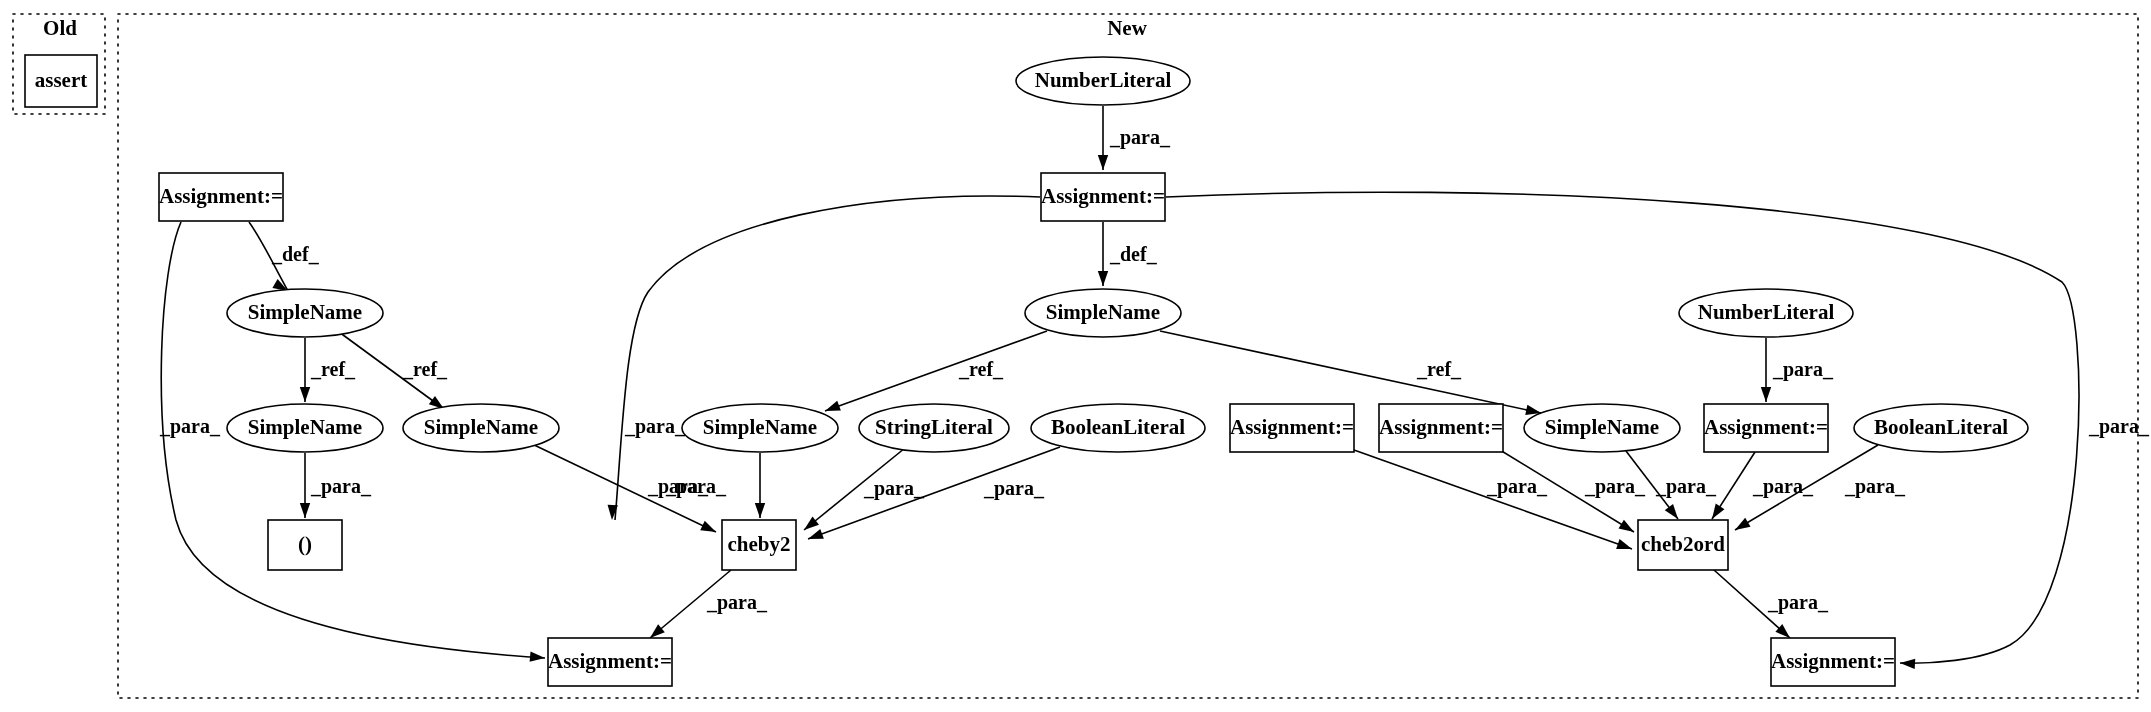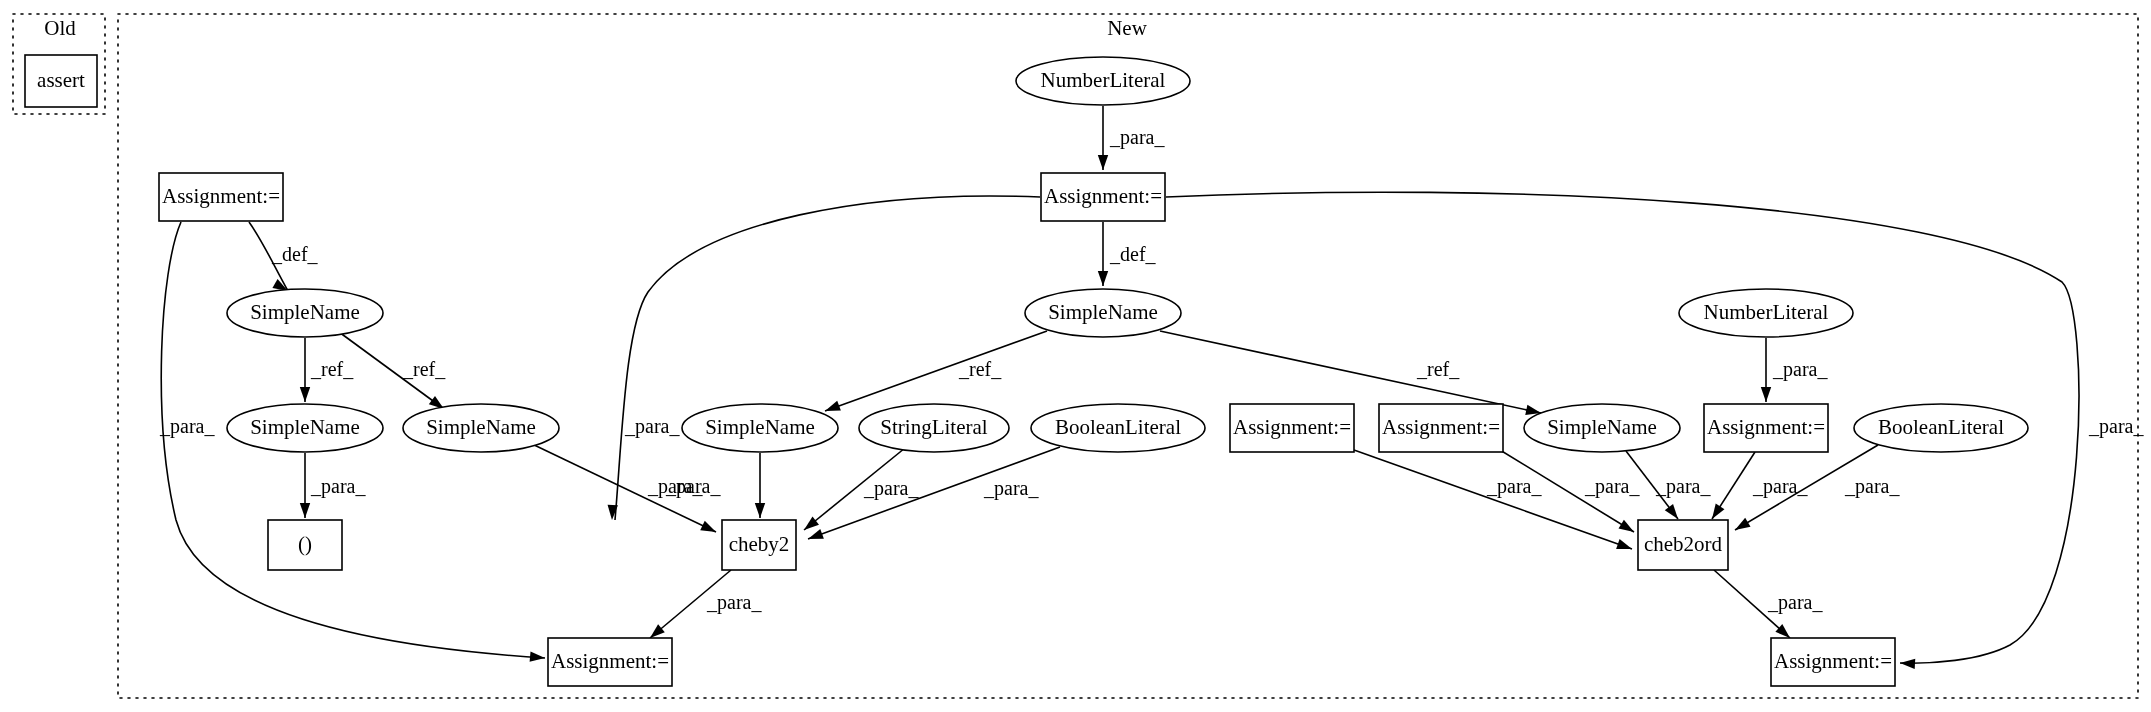--- a/index.html
+++ b/index.html
@@ -6,20 +6,21 @@
     margin: 0;
     padding: 0;
     background: #ffffff;
   }
   #stage {
     position: relative;
     width: 2151px;
     height: 712px;
     background: #ffffff;
     font-family: "Liberation Serif", serif;
+    font-weight: bold;
   }
   svg { display: block; }
   .node-shape {
     fill: #ffffff;
     stroke: #000000;
     stroke-width: 1.6;
   }
   .node-label {
     font-family: "Liberation Serif", serif;
     font-size: 21px;

